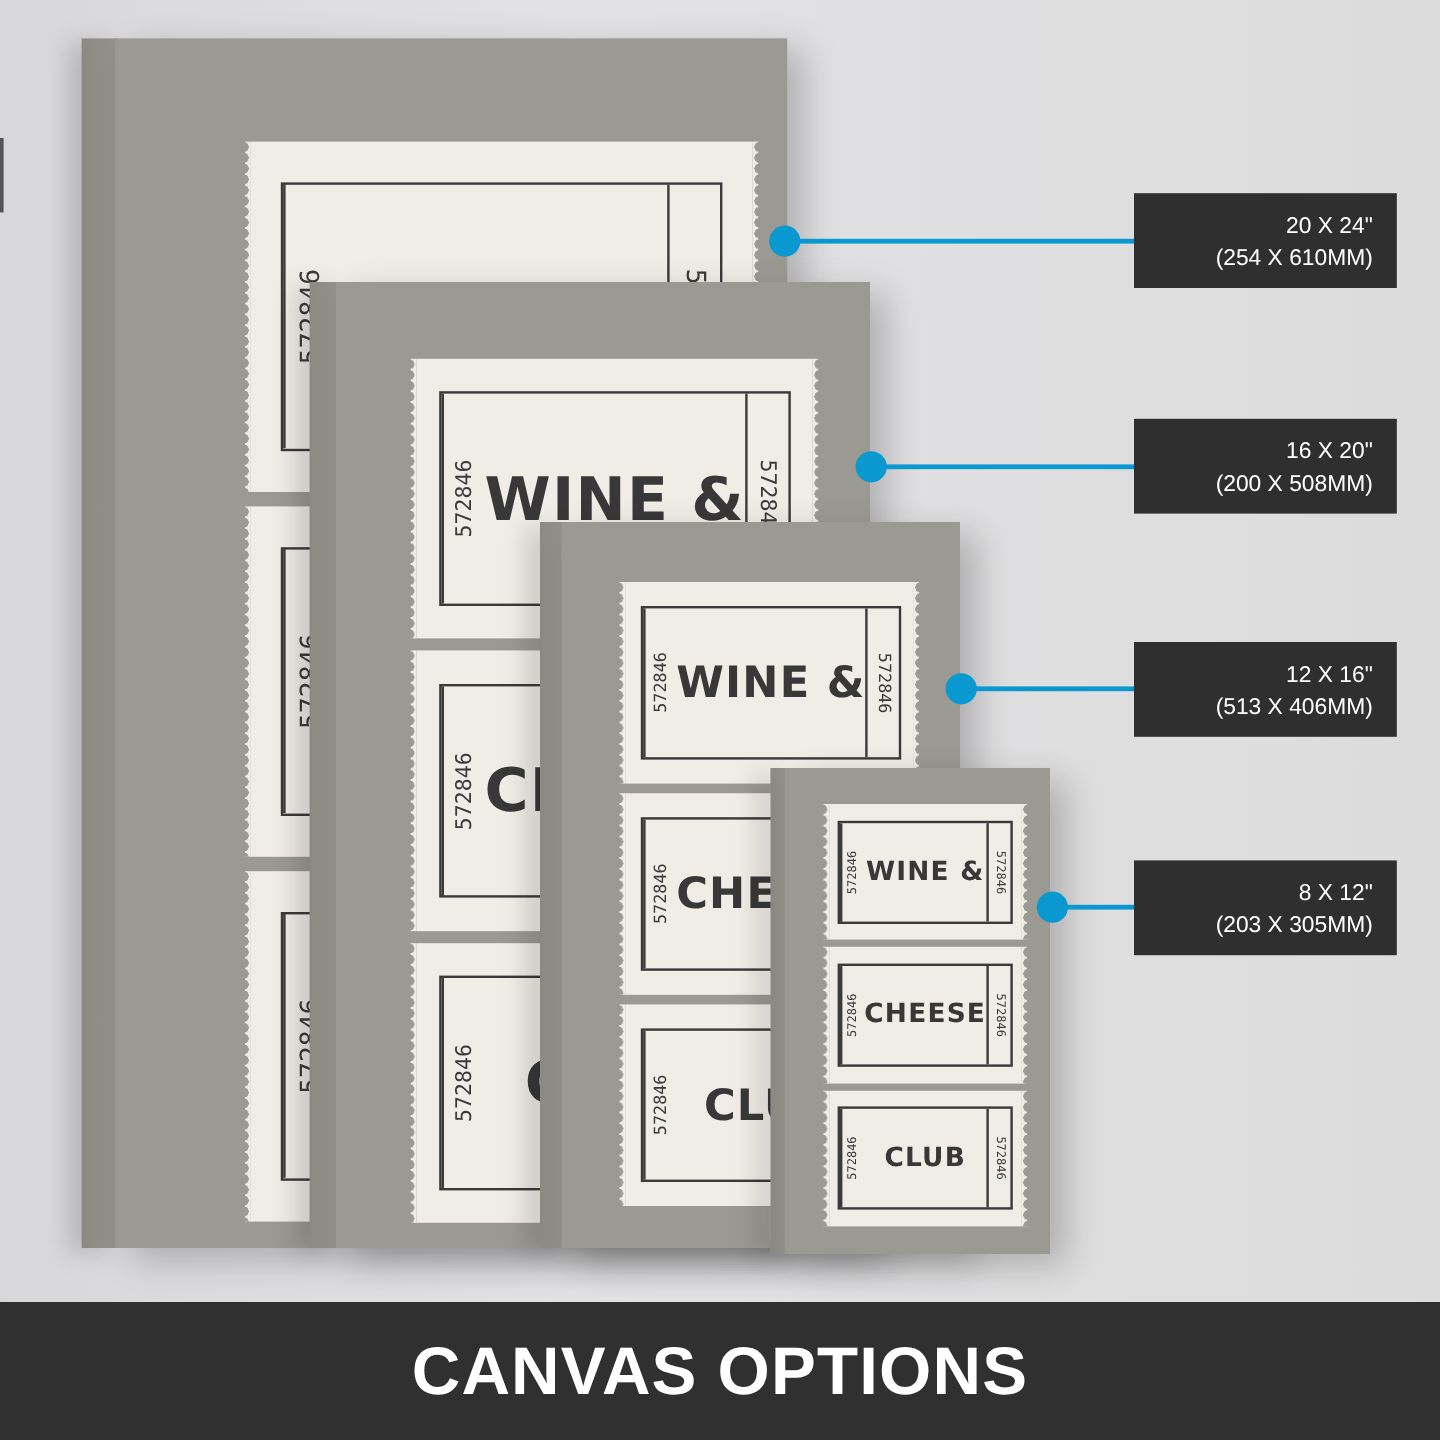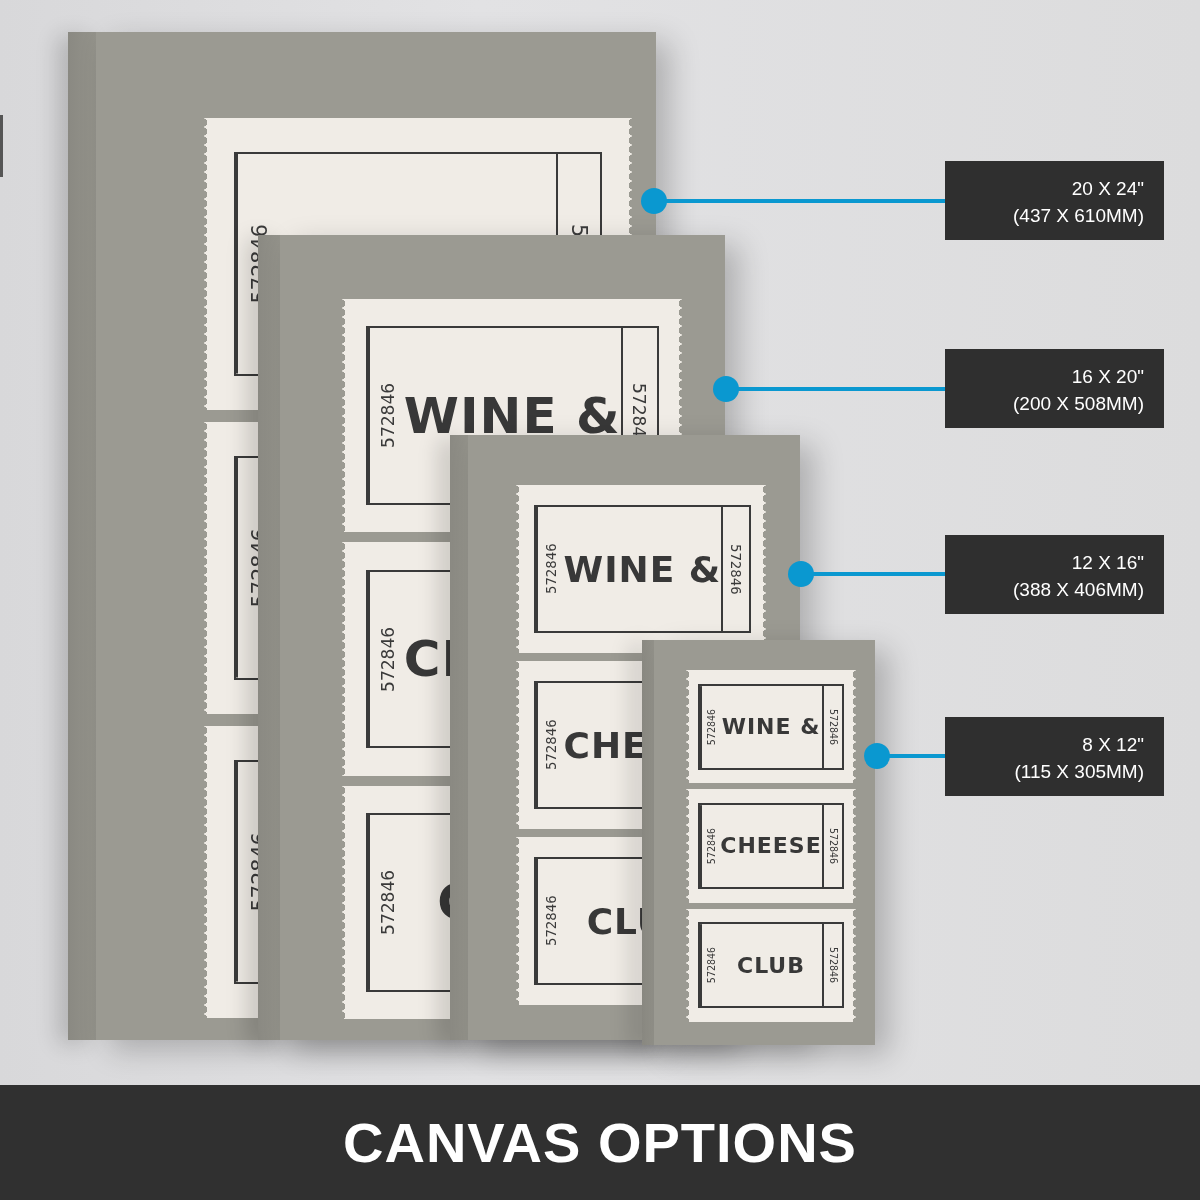--- a/index.html
+++ b/index.html
@@ -193,40 +193,40 @@
           </div>
         </div>
       </div>
     </div>
   </div>
 
   <div class="dot" style="left:641px; top:188px;"></div>
   <div class="line" style="left:660px; top:199px; width:286px;"></div>
   <div class="label" style="top:161px;">
     <span>20 X 24"</span>
-    <span>(437 X 610MM)</span>
+    <span>(254 X 610MM)</span>
   </div>
 
   <div class="dot" style="left:713px; top:376px;"></div>
   <div class="line" style="left:732px; top:387px; width:214px;"></div>
   <div class="label" style="top:349px;">
     <span>16 X 20"</span>
     <span>(200 X 508MM)</span>
   </div>
 
   <div class="dot" style="left:788px; top:561px;"></div>
   <div class="line" style="left:806px; top:572px; width:140px;"></div>
   <div class="label" style="top:535px;">
     <span>12 X 16"</span>
-    <span>(388 X 406MM)</span>
+    <span>(513 X 406MM)</span>
   </div>
 
   <div class="dot" style="left:864px; top:743px;"></div>
   <div class="line" style="left:882px; top:754px; width:64px;"></div>
   <div class="label" style="top:717px;">
     <span>8 X 12"</span>
-    <span>(115 X 305MM)</span>
+    <span>(203 X 305MM)</span>
   </div>
 </div>
 
 <div class="footer">
   <div class="footer-title">CANVAS OPTIONS</div>
 </div>
 
 </body></html>

